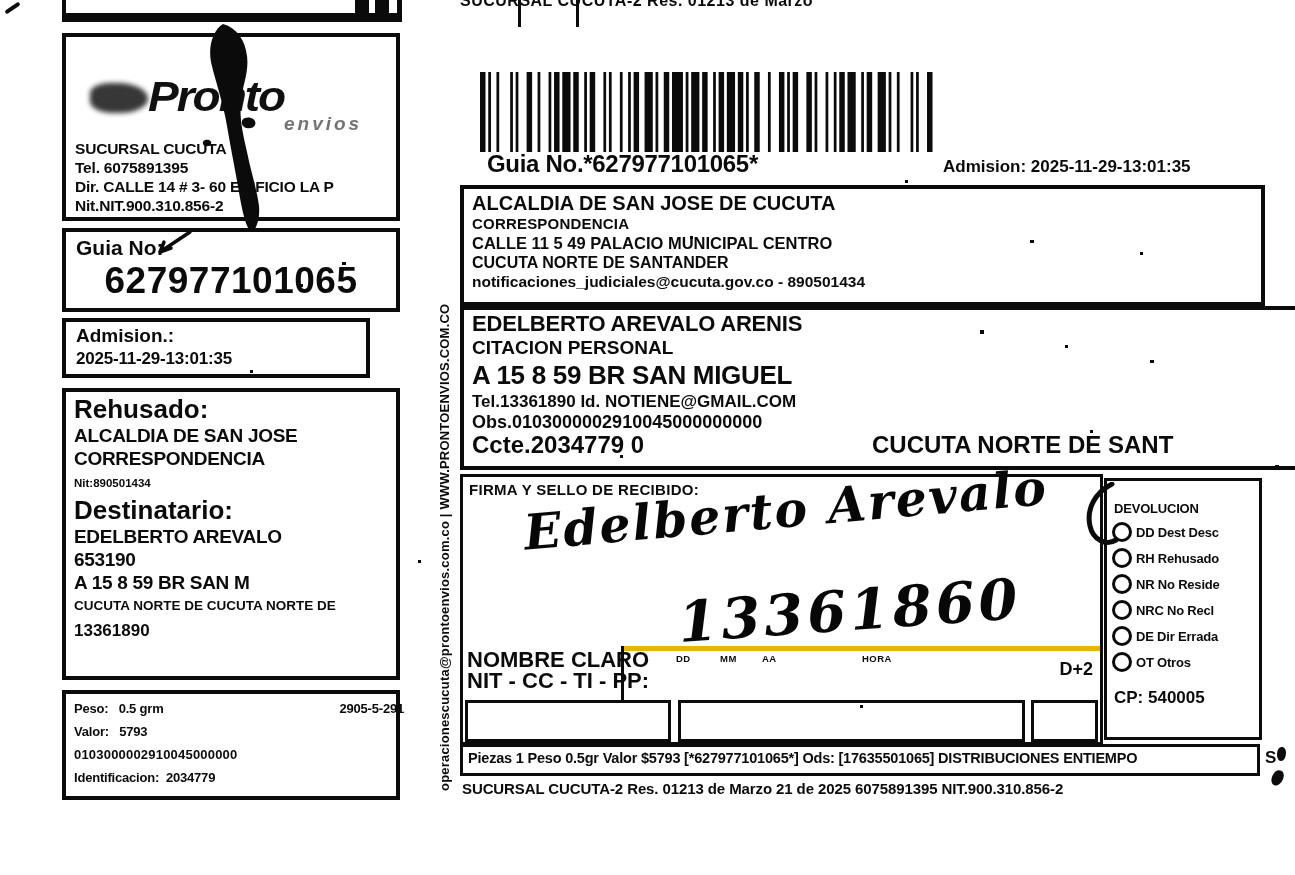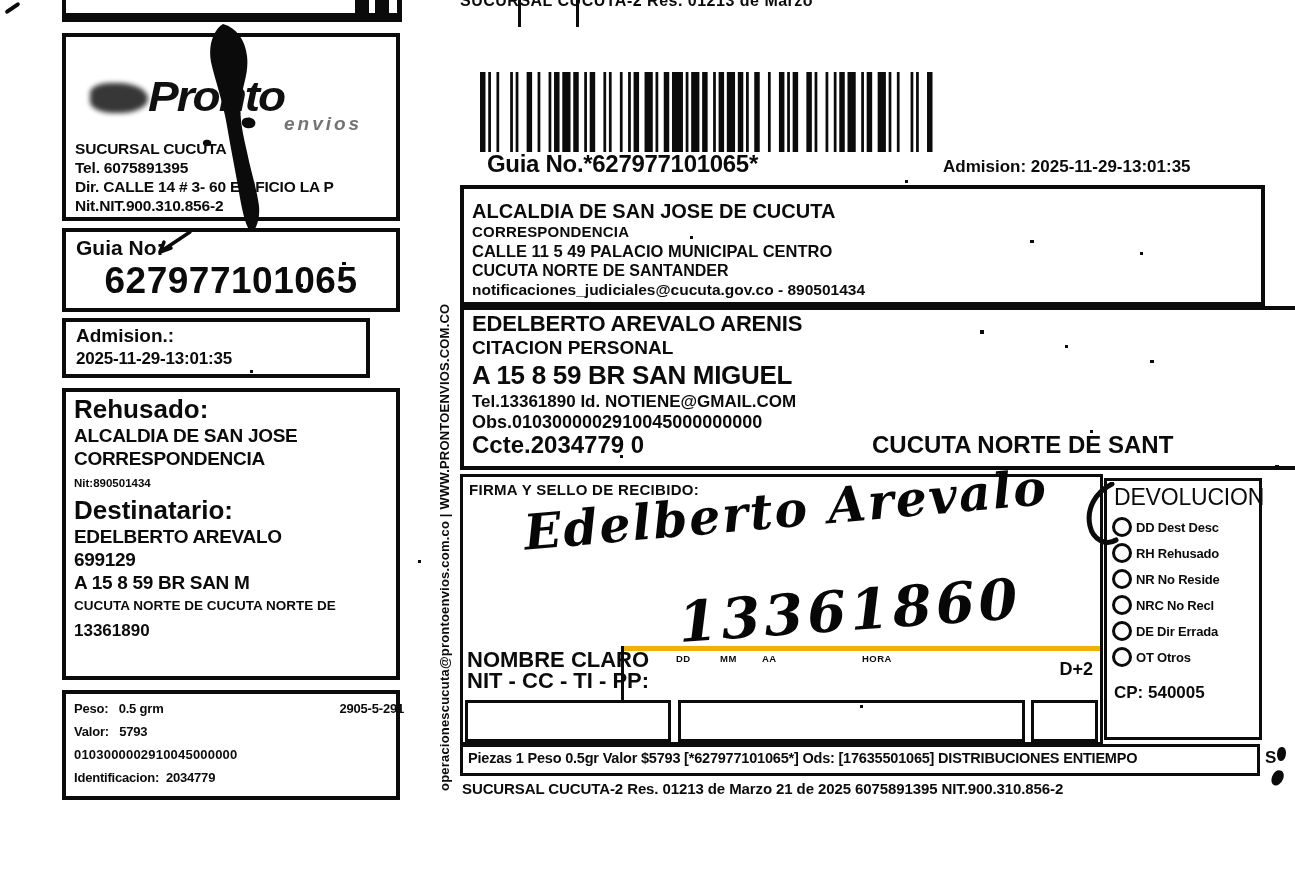--- a/index.html
+++ b/index.html
@@ -38,21 +38,21 @@
   .peso-ref{position:absolute;right:-16px;top:0;}
   .peso-code{letter-spacing:0.2px;}
 
   
   .top-clip{position:absolute;left:458px;top:0;width:560px;height:13px;overflow:hidden;}
   .top-clip span{position:absolute;left:2px;top:-8px;font-size:16px;font-weight:bold;letter-spacing:0.5px;}
   .ticks{position:absolute;background:#0b0b0b;width:3px;height:27px;top:0;}
   .barcode{position:absolute;left:480px;top:72px;width:458px;height:80px;}
   .guia-line{position:absolute;left:487px;top:150px;font-size:24px;font-weight:bold;letter-spacing:-0.3px;}
   .adm-top{position:absolute;left:943px;top:157px;font-size:17px;font-weight:bold;}
-  .sender-box{left:460px;top:185px;width:805px;height:121px;padding:10px 8px;}
+  .sender-box{left:460px;top:185px;width:805px;height:121px;padding:2px 8px;}
   .s1{font-size:20px;font-weight:bold;line-height:24px;}
   .s2{font-size:15px;font-weight:bold;line-height:18px;letter-spacing:0.2px;}
   .s3{font-size:16.5px;font-weight:bold;line-height:20px;}
   .s4{font-size:16px;font-weight:600;line-height:19px;}
   .s5{font-size:15.5px;font-weight:600;line-height:19px;}
   .recip-box{left:460px;top:306px;width:959px;height:164px;padding:1px 8px;}
   .r-name{font-size:22px;font-weight:600;line-height:25px;letter-spacing:-0.2px;}
   .r-sub{font-size:19px;font-weight:600;line-height:23px;}
   .r-addr{font-size:26px;font-weight:bold;line-height:32px;letter-spacing:-0.3px;}
   .r-tel{font-size:17px;font-weight:bold;line-height:21px;}
@@ -64,21 +64,21 @@
   .hand{font-family:"DejaVu Serif",serif;font-style:italic;font-weight:bold;color:#070707;white-space:nowrap;}
   .hand-name{position:absolute;left:60px;top:4px;font-size:49px;transform:rotate(-5deg);letter-spacing:2px;}
   .hand-num{position:absolute;left:215px;top:100px;font-size:56px;transform:rotate(-4deg);letter-spacing:4px;}
   .nombre-cell{position:absolute;left:0;top:169px;width:161px;height:54px;border-right:3px solid #0b0b0b;box-sizing:border-box;padding:3px 4px;}
   .nombre-cell div{font-size:22px;font-weight:bold;line-height:21px;white-space:nowrap;}
   .date-cell{position:absolute;left:161px;top:169px;width:476px;height:54px;border-top:5px solid #eab308;box-sizing:border-box;}
   .dh{position:absolute;top:2px;font-size:9.5px;font-weight:bold;letter-spacing:0.5px;}
   .dplus{position:absolute;right:7px;top:8px;font-size:18px;font-weight:600;}
   .empty-row-cell{position:absolute;top:223px;height:42px;border:3px solid #0b0b0b;box-sizing:border-box;background:#fff;}
   .devo-box{left:1104px;top:478px;width:158px;height:262px;border-width:3px;padding:2px 5px;box-sizing:border-box;}
-  .devo-title{font-size:23px;font-weight:normal;letter-spacing:-0.2px;margin:1px 0 4px 2px;}
+  .devo-title{font-size:13px;font-weight:bold;letter-spacing:-0.2px;margin:18px 0 4px 2px;}
   .devo-opt{display:flex;align-items:center;gap:4px;margin:6px 0;}
   .radio{width:14px;height:14px;border:3.5px solid #0b0b0b;border-radius:50%;flex:0 0 auto;background:#fff;}
   .devo-opt span{font-size:13px;font-weight:bold;letter-spacing:-0.2px;white-space:nowrap;}
   .devo-cp{font-size:17px;font-weight:600;margin-top:16px;margin-left:2px;}
   .piezas-box{left:460px;top:744px;width:800px;height:32px;border-width:3px;padding:3px 5px;overflow:hidden;}
   .piezas-text{font-size:14.5px;font-weight:bold;white-space:nowrap;letter-spacing:-0.2px;}
   .piezas-cut{position:absolute;left:1265px;top:748px;font-size:17px;font-weight:bold;}
   .footer-line{position:absolute;left:462px;top:780px;font-size:15px;font-weight:bold;letter-spacing:-0.1px;}
   .vtext{position:absolute;left:437px;top:791px;width:655px;transform:rotate(-90deg);transform-origin:0 0;font-size:13px;font-weight:bold;letter-spacing:0.2px;white-space:nowrap;}
 
@@ -134,21 +134,21 @@
     <div class="adm-value">2025-11-29-13:01:35</div>
   </div>
 
   <div class="box parties-box">
     <div class="sec-label">Rehusado:</div>
     <div class="p-line">ALCALDIA DE SAN JOSE</div>
     <div class="p-line">CORRESPONDENCIA</div>
     <div class="p-nit">Nit:890501434</div>
     <div class="sec-label">Destinatario:</div>
     <div class="p-line">EDELBERTO AREVALO</div>
-    <div class="p-line">699129</div>
+    <div class="p-line">653190</div>
     <div class="p-line">A 15 8 59 BR SAN M</div>
     <div class="p-city">CUCUTA NORTE DE  CUCUTA NORTE DE</div>
     <div class="p-phone">13361890</div>
   </div>
 
   <div class="box peso-box">
     <div class="peso-row">
       <span>Peso:</span>&nbsp;&nbsp;
       <span>0.5 grm</span>
       <span class="peso-ref">2905-5-291</span>

